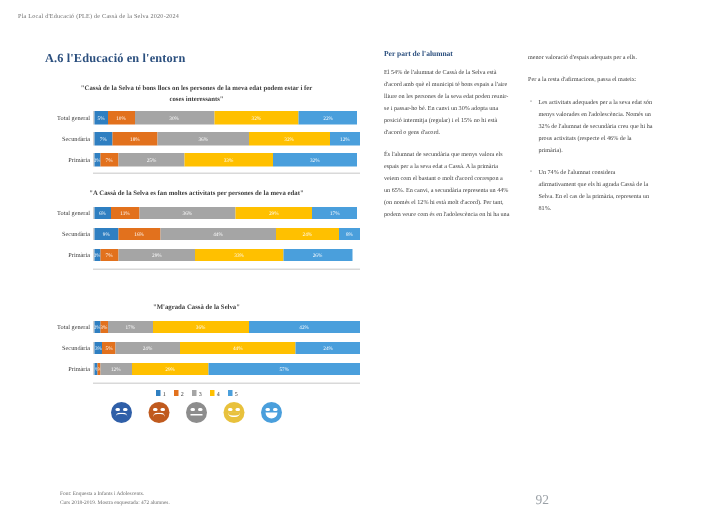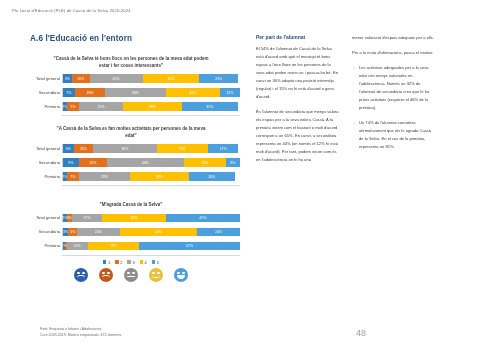--- a/index.html
+++ b/index.html
@@ -13,20 +13,21 @@
     font-family: "Liberation Sans", sans-serif;
     color: #3b3b3b;
     overflow: hidden;
     position: relative;
   }
   .page {
     position: relative;
     width: 384px;
     height: 348px;
     box-sizing: border-box;
+    font-family: Liberation Serif, serif;
   }
   .doc-header {
     position: absolute;
     left: 12px;
     top: 8px;
     font-size: 4.1px;
     letter-spacing: 0.15px;
     color: #6d6d6d;
     white-space: nowrap;
   }
@@ -455,15 +456,15 @@
         <p class="para">Per a la resta d'afirmacions, passa el mateix:</p>
         <ul class="bullet-list">
           <li>Les activitats adequades per a la seva edat són menys valorades en l'adolescència. Només un 32% de l'alumnat de secundària creu que hi ha prous activitats (respecte el 46% de la primària).</li>
           <li>Un 74% de l'alumnat considera afirmativament que els hi agrada Cassà de la Selva. En el cas de la primària, representa un 81%.</li>
         </ul>
       </div>
 
     </div>
   </div>
 
-  <div class="page-number">48</div>
+  <div class="page-number">92</div>
 
 </div>
 
 </body></html>

